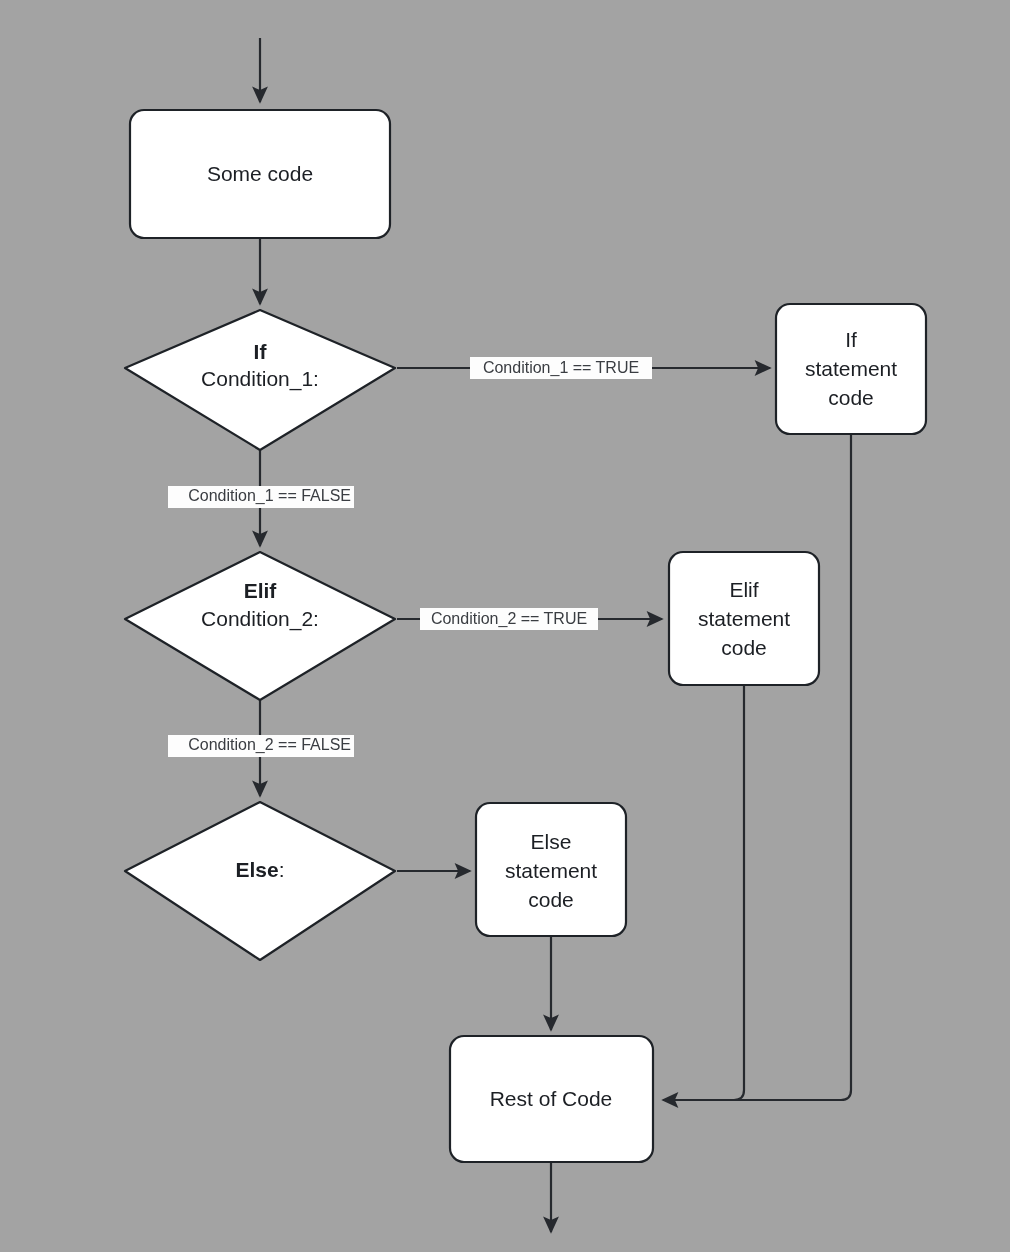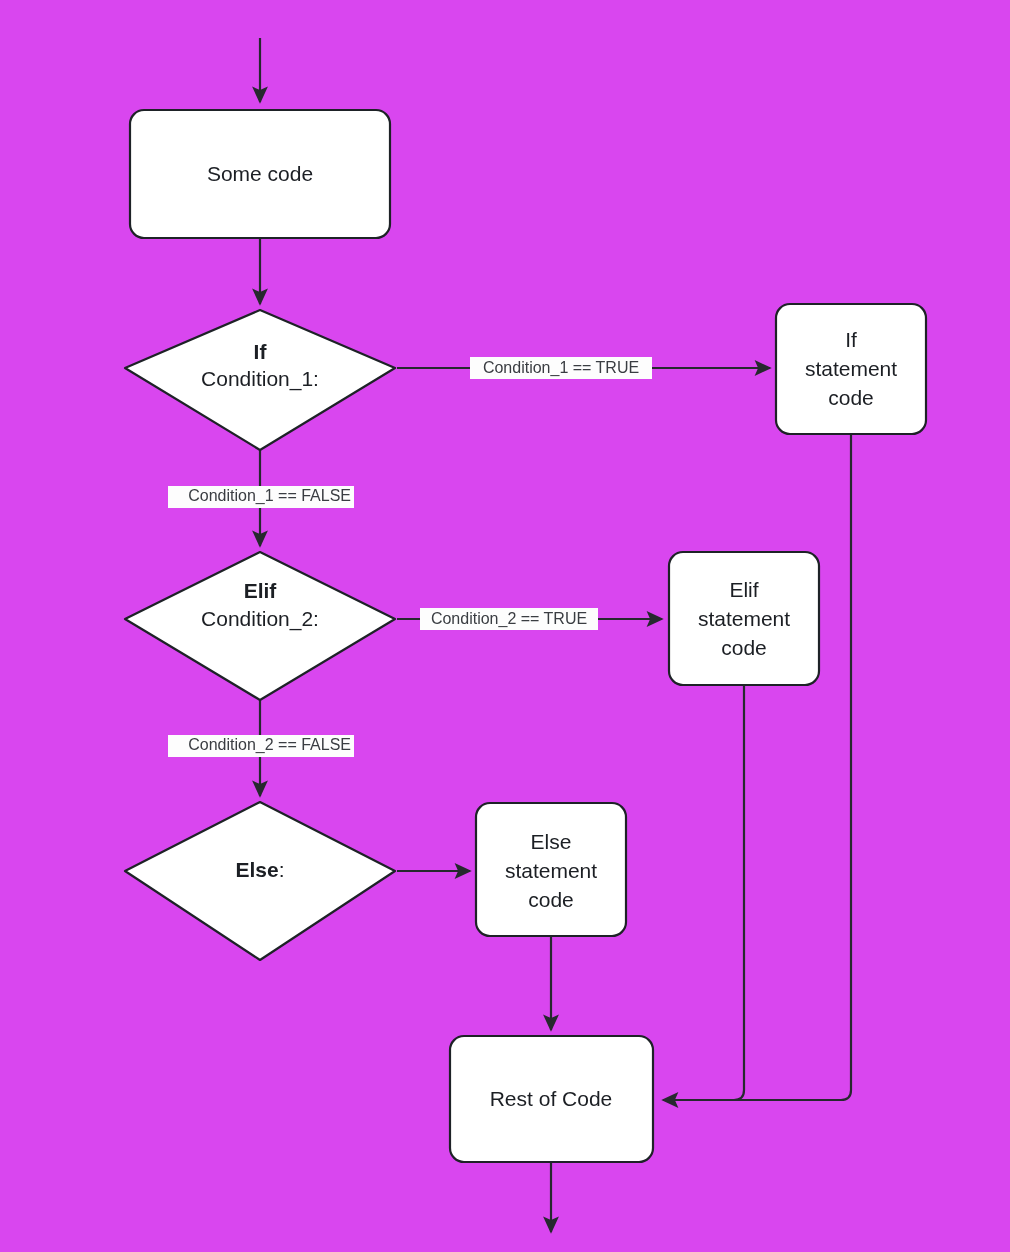--- a/index.html
+++ b/index.html
@@ -10,21 +10,21 @@
   body {
     width: 1010px;
     height: 1252px;
     font-family: "Liberation Sans", sans-serif;
     overflow: hidden;
   }
   #canvas {
     position: relative;
     width: 1010px;
     height: 1252px;
-    background: #d946ef;
+    background: #a3a3a3;
   }
   svg.flow {
     position: absolute;
     top: 0;
     left: 0;
     width: 1010px;
     height: 1252px;
   }
   .node-shape {
     fill: #ffffff;

